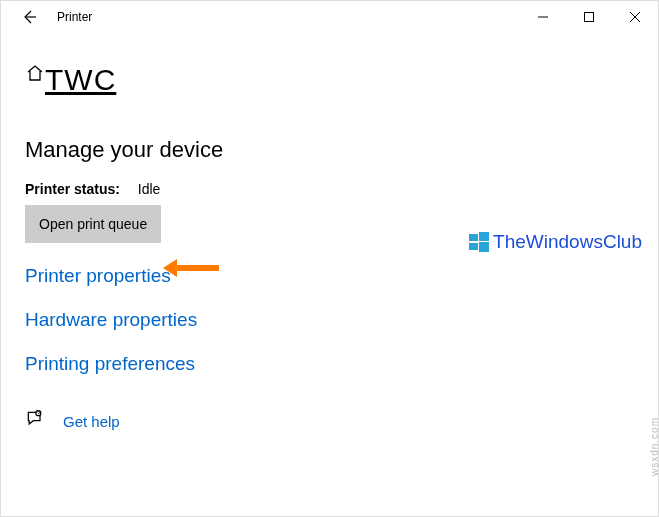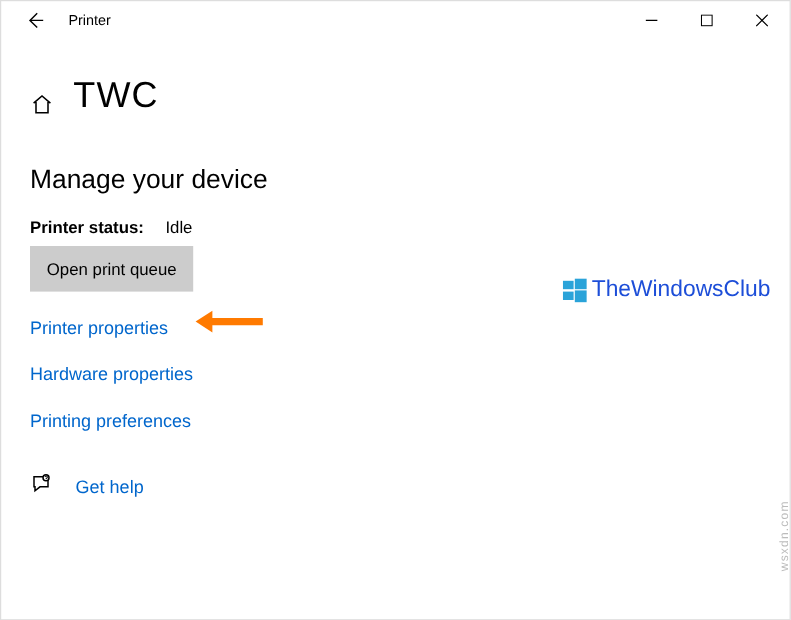--- a/index.html
+++ b/index.html
@@ -45,24 +45,24 @@
       display: flex;
       align-items: center;
       justify-content: center;
       cursor: pointer;
     }
     .content {
       padding: 20px 24px;
     }
     .header-row {
       display: flex;
-      align-items: flex-end;
-      gap: 16px;
+      align-items: flex-start;
       margin-top: 10px;
       margin-bottom: 40px;
+      text-decoration: underline;
     }
     .home-icon {
       display: flex;
       align-items: center;
     }
     .page-title {
       font-size: 30px;
       font-weight: 400;
       letter-spacing: 1px;
     }
@@ -88,21 +88,21 @@
       border: none;
       padding: 11px 14px;
       font-size: 14px;
       cursor: pointer;
       margin-bottom: 22px;
       font-family: inherit;
     }
     .link {
       display: block;
       color: #0066cc;
-      font-size: 15px;
+      font-size: 19px;
       margin-bottom: 22px;
       cursor: pointer;
       width: fit-content;
     }
     .arrow-annotation {
       position: absolute;
       left: 160px;
       top: 255px;
       pointer-events: none;
     }

